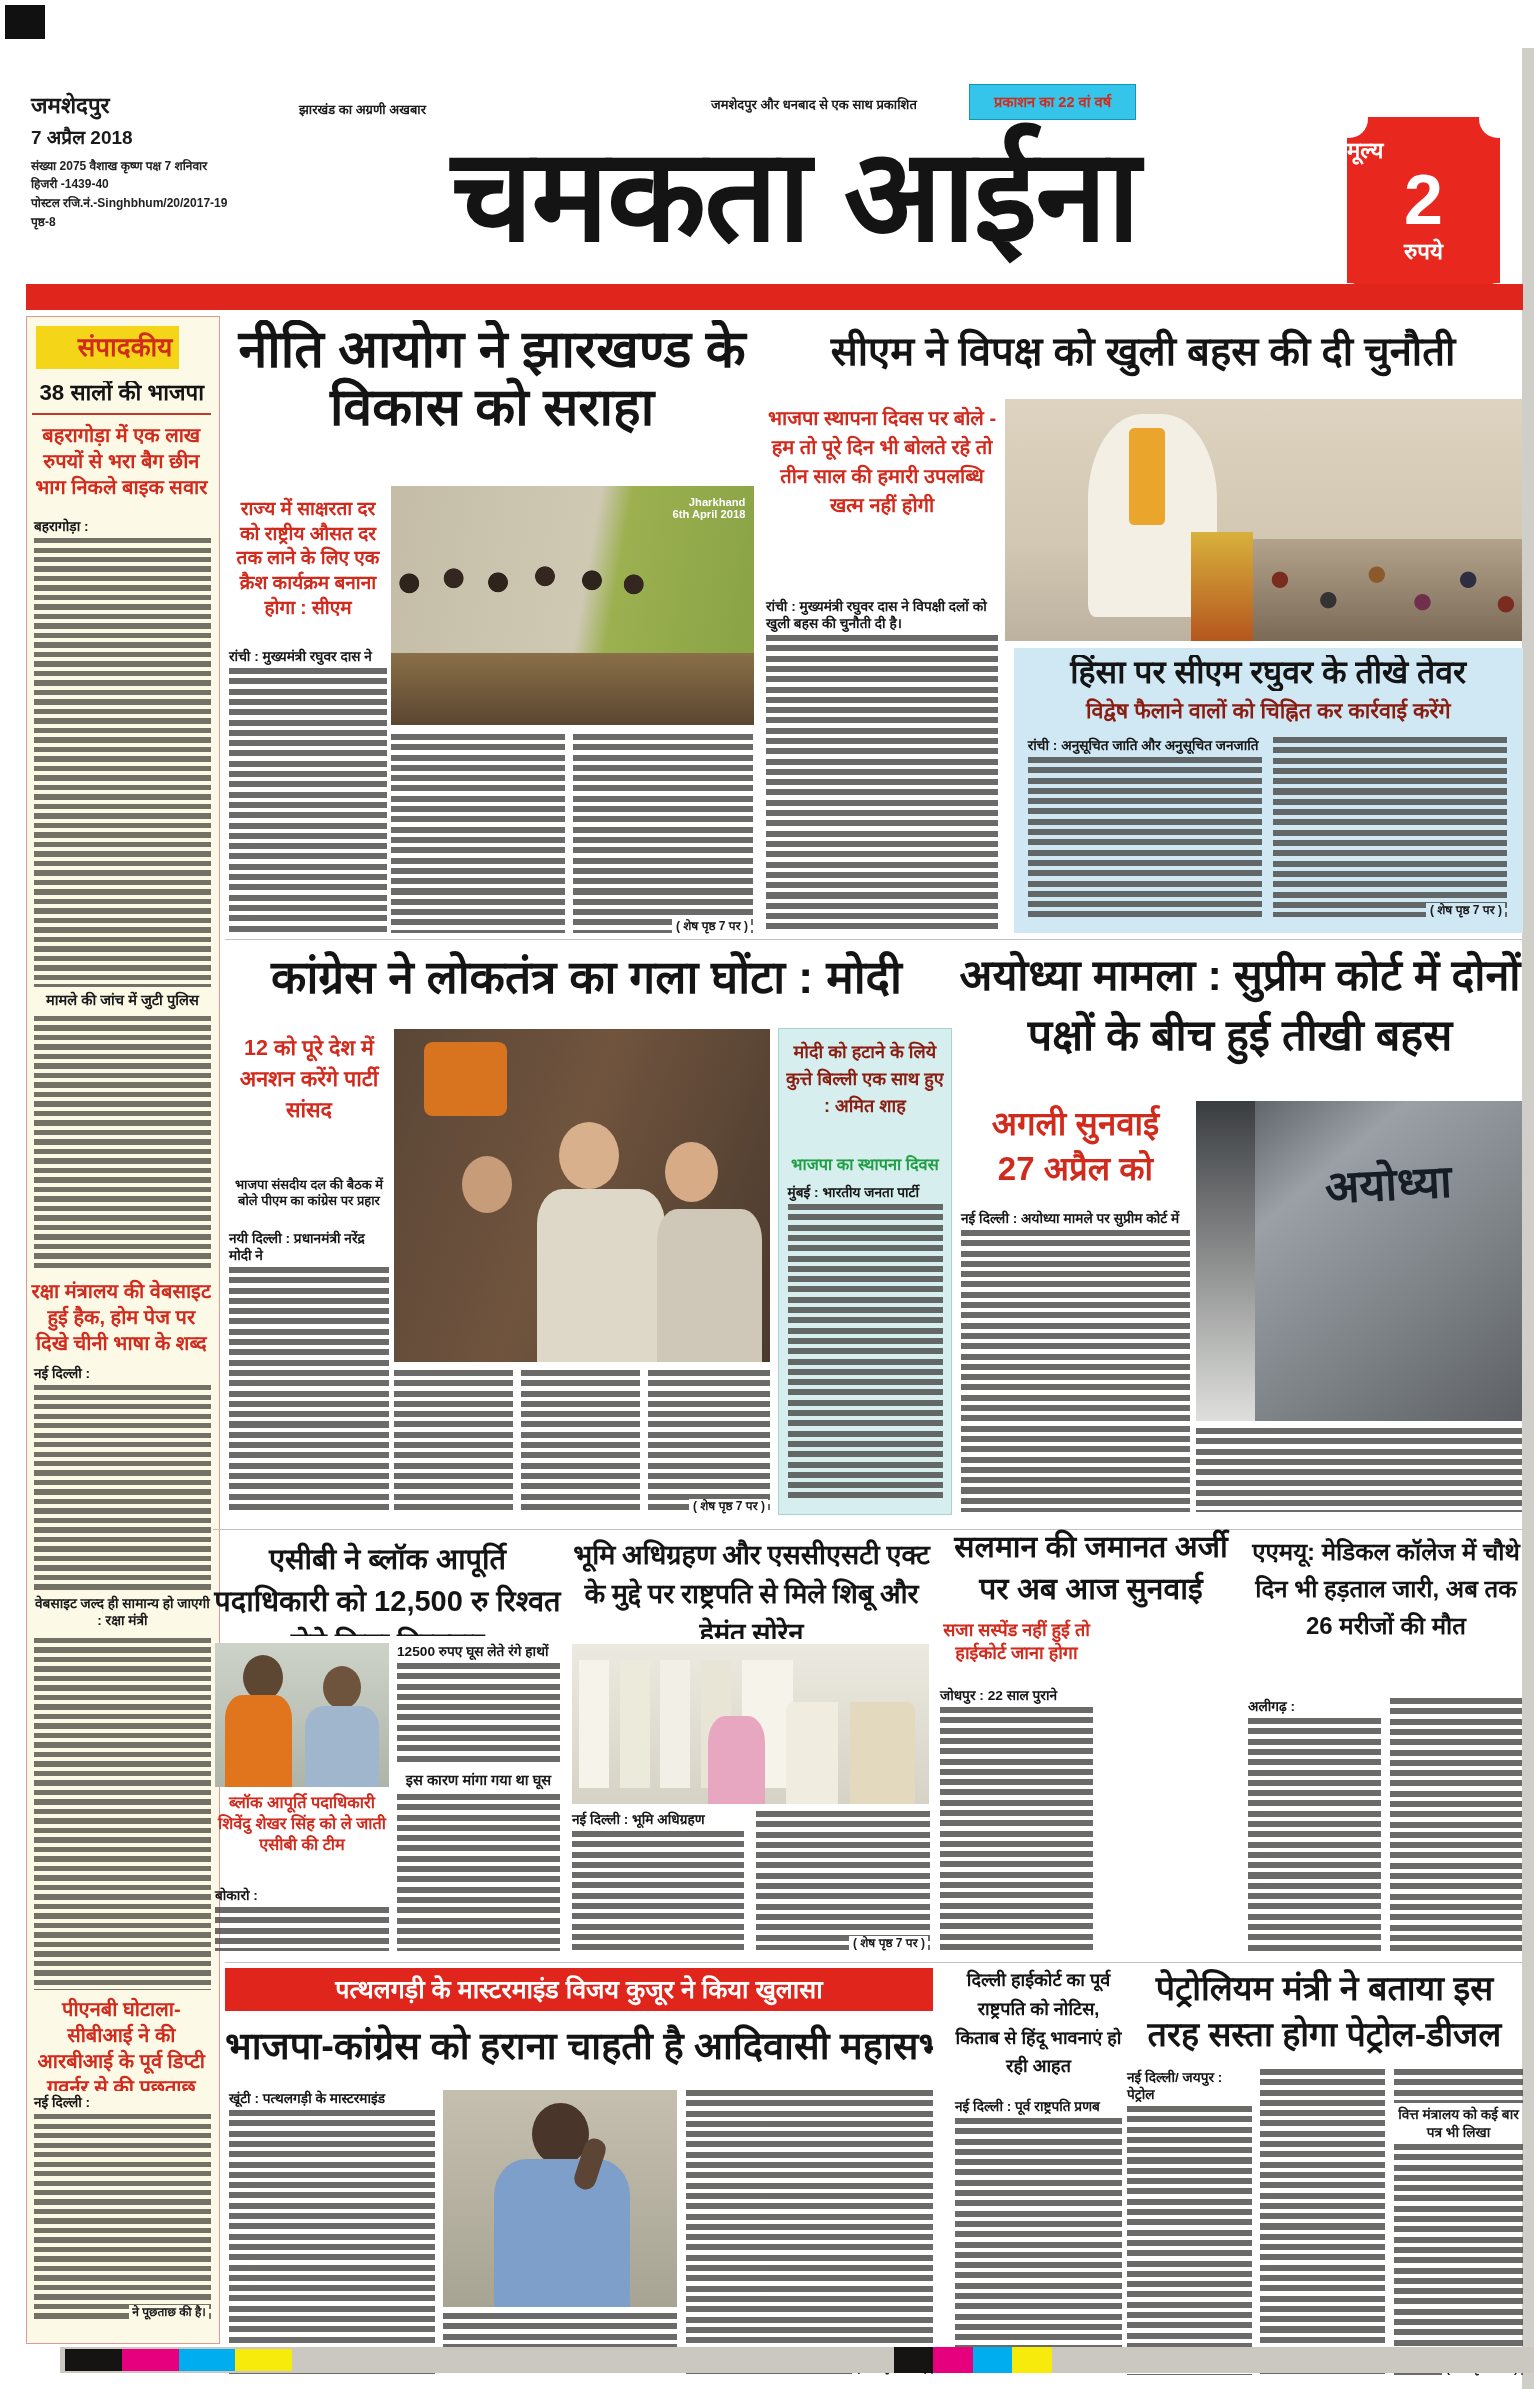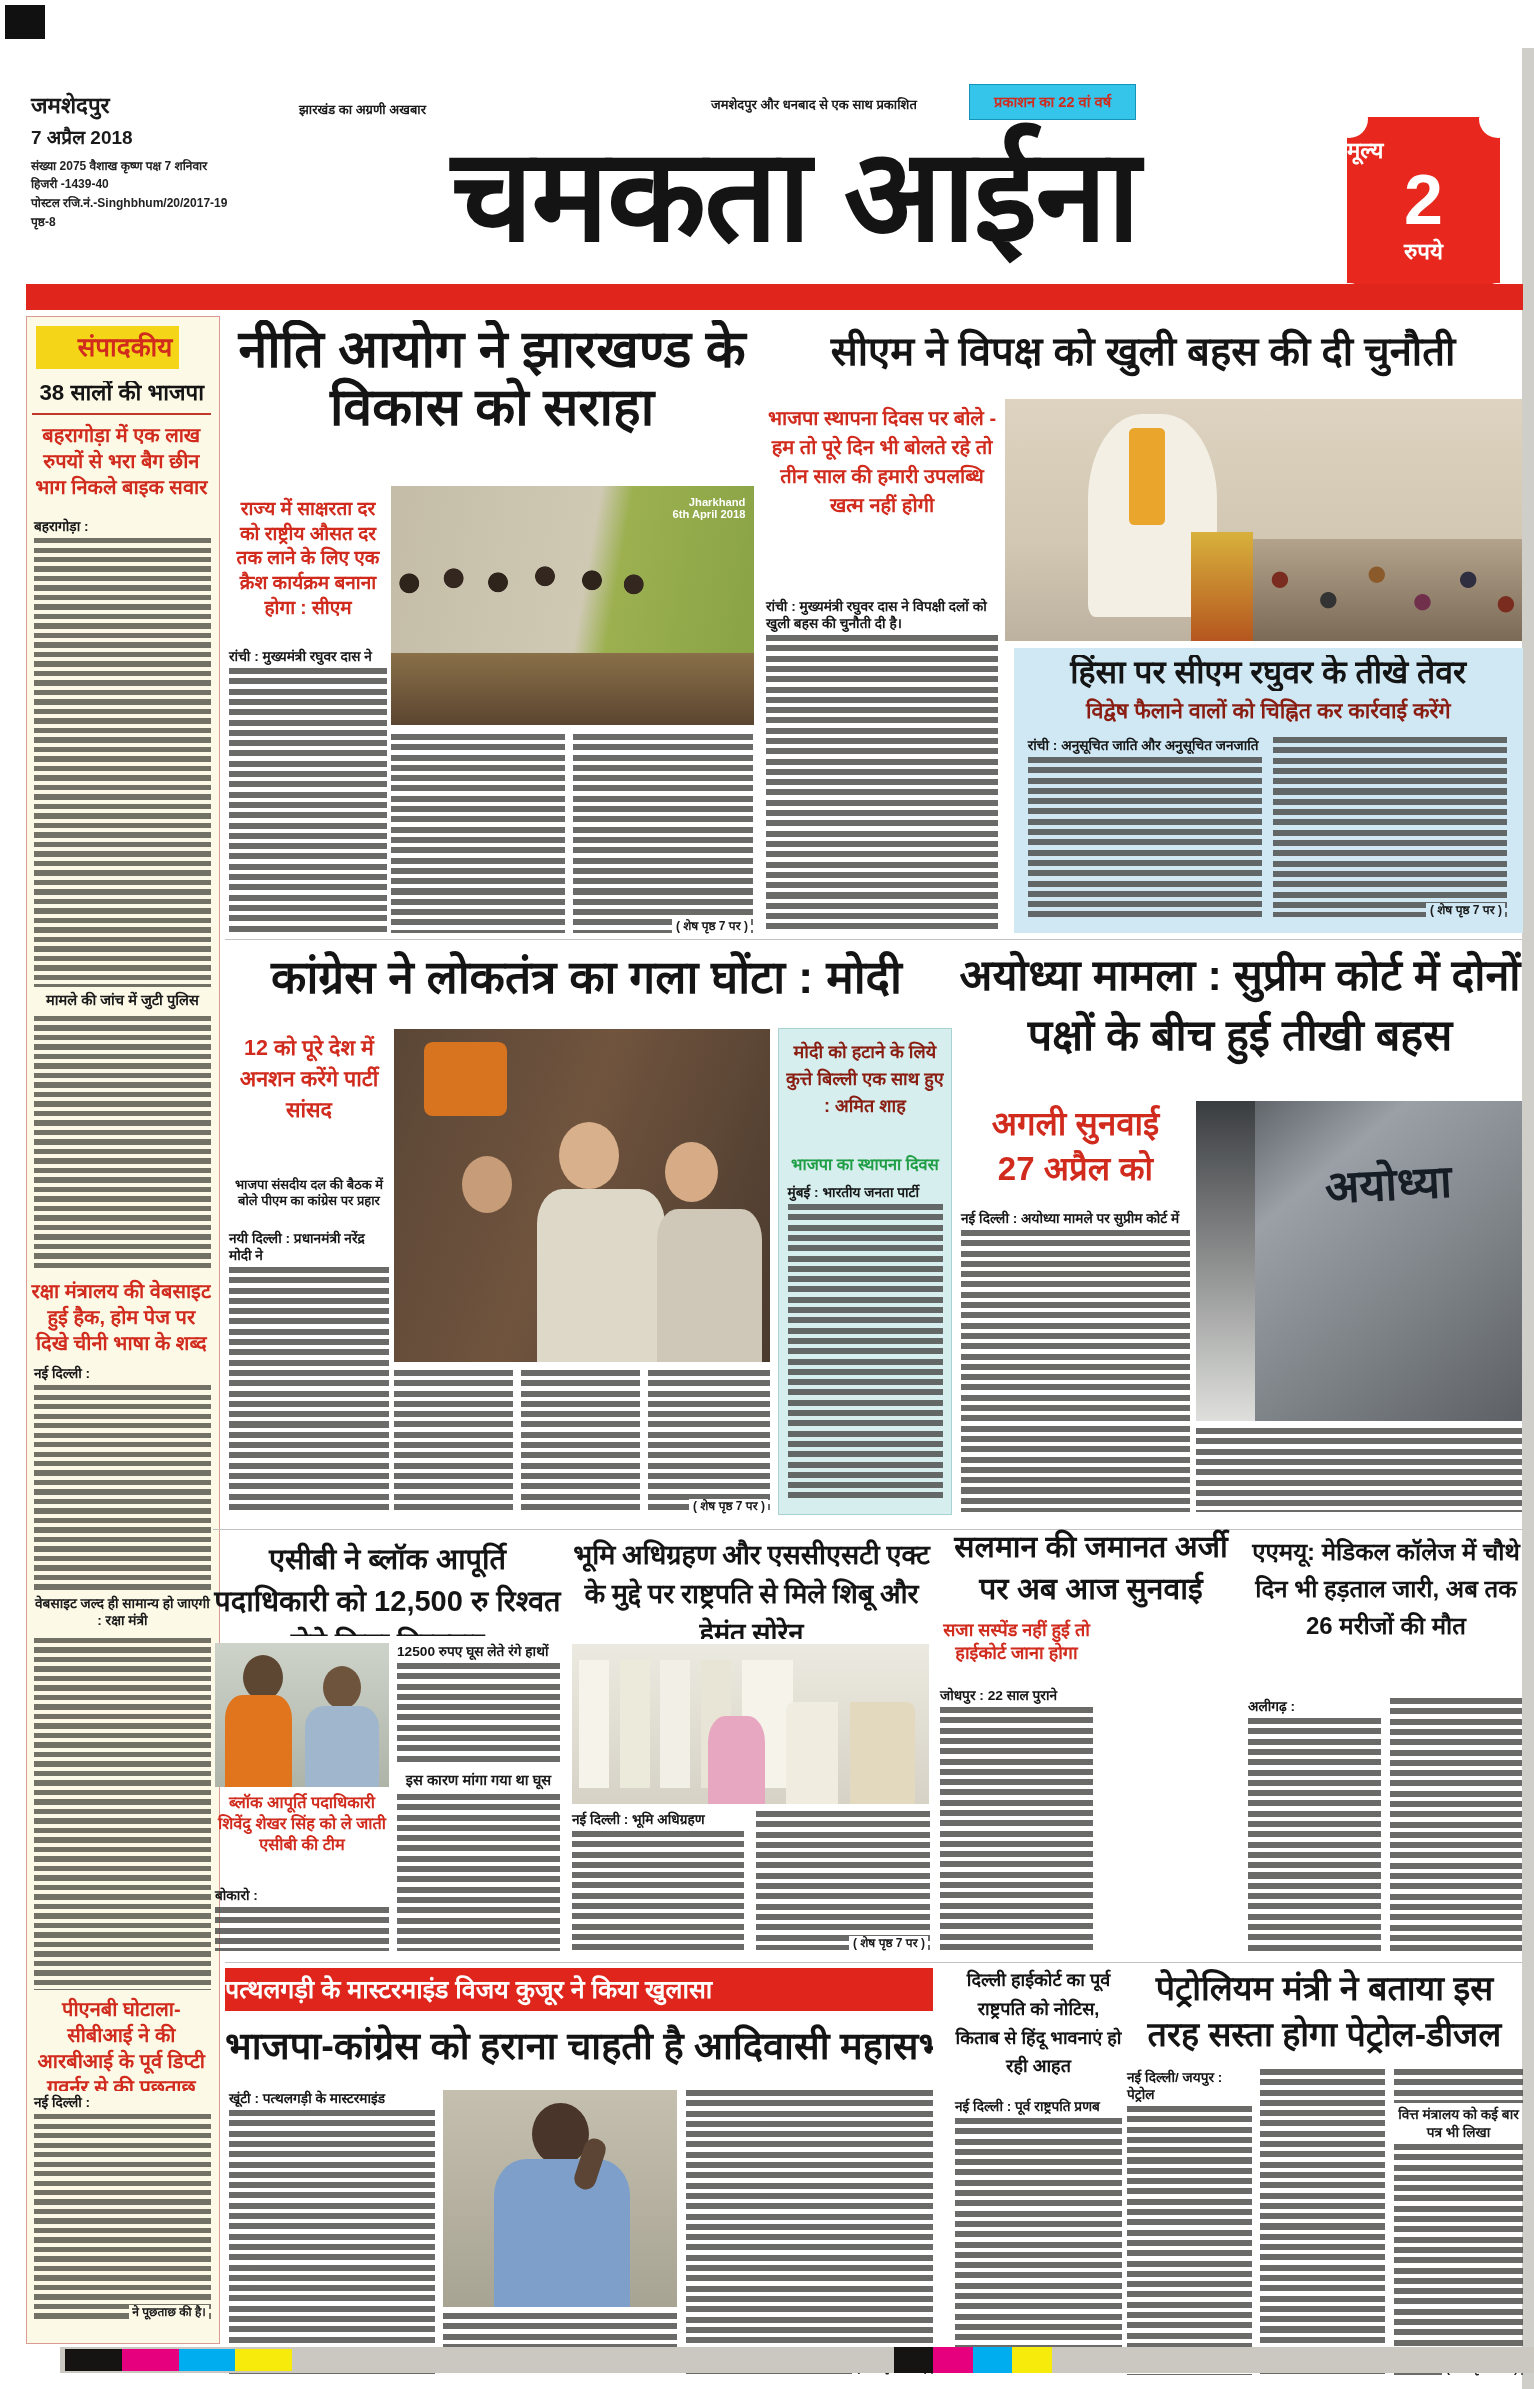--- a/index.html
+++ b/index.html
@@ -231,21 +231,21 @@
 
   <div class="abs hl" style="left:1250px;top:1533px;width:272px;height:158px;font-size:24px;line-height:1.55;">एएमयू: मेडिकल कॉलेज में चौथे दिन भी हड़ताल जारी, अब तक 26 मरीजों की मौत</div>
   <div class="abs col" style="left:1248px;top:1698px;width:133px;height:253px;">
     <div class="lead">अलीगढ़ :</div>
     <div class="tx"></div>
   </div>
   <div class="abs tx" style="left:1390px;top:1698px;width:132px;height:253px;"></div>
 
   <div class="hairline" style="left:225px;top:1962px;width:1297px;"></div>
 
-  <div class="abs" style="left: 225px; top: 1968px; width: 708px; height: 43px; text-align: left; background-color: rgb(224, 38, 28);">
+  <div class="abs" style="left: 225px; top: 1968px; width: 708px; height: 43px; text-align: center; background-color: rgb(224, 38, 28);">
     <span class="whitetxt" style="font-size:25px;font-weight:bold;line-height:43px;">पत्थलगड़ी के मास्टरमाइंड विजय कुजूर ने किया खुलासा</span>
   </div>
   <div class="abs hl nowrap" style="left:225px;top:2017px;width:708px;height:62px;font-size:38px;line-height:58px;">भाजपा-कांग्रेस को हराना चाहती है आदिवासी महासभा</div>
   <div class="abs col" style="left:229px;top:2090px;width:206px;height:284px;">
     <div class="lead">खूंटी : पत्थलगड़ी के मास्टरमाइंड</div>
     <div class="tx"></div>
   </div>
   <div class="photo" style="left:443px;top:2090px;width:234px;height:217px;background:linear-gradient(#c4bfae,#a8a493);">
     <div style="position:absolute;left:38%;top:6%;width:57px;height:62px;background:#4a352a;border-radius:50%;"></div>
     <div style="position:absolute;left:22%;top:32%;width:58%;height:70%;background:#7d9fc9;border-radius:24% 24% 0 0;"></div>

